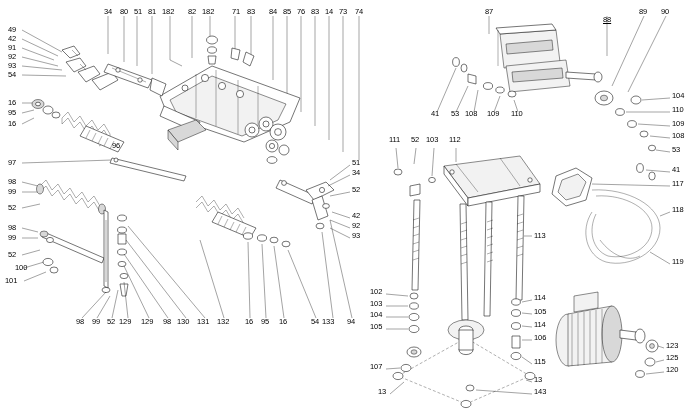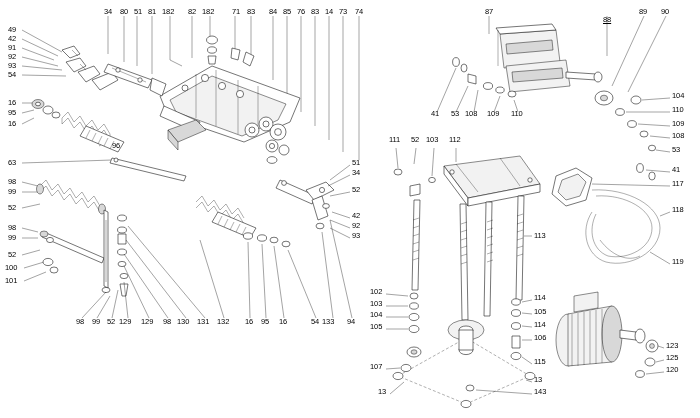--- a/index.html
+++ b/index.html
@@ -468,28 +468,28 @@
     <span class="lbl" style="left:8px;top:26px;">49</span>
     <span class="lbl" style="left:8px;top:35px;">42</span>
     <span class="lbl" style="left:8px;top:44px;">91</span>
     <span class="lbl" style="left:8px;top:53px;">92</span>
     <span class="lbl" style="left:8px;top:62px;">93</span>
     <span class="lbl" style="left:8px;top:71px;">54</span>
     <span class="lbl" style="left:8px;top:99px;">16</span>
     <span class="lbl" style="left:8px;top:109px;">95</span>
     <span class="lbl" style="left:8px;top:120px;">16</span>
     <span class="lbl" style="left:86px;top:142px;margin-left:26px;">96</span>
-    <span class="lbl" style="left:8px;top:159px;">63</span>
+    <span class="lbl" style="left:8px;top:159px;">97</span>
     <span class="lbl" style="left:8px;top:178px;">98</span>
     <span class="lbl" style="left:8px;top:188px;">99</span>
     <span class="lbl" style="left:8px;top:204px;">52</span>
     <span class="lbl" style="left:8px;top:224px;">98</span>
     <span class="lbl" style="left:8px;top:234px;">99</span>
     <span class="lbl" style="left:8px;top:251px;">52</span>
-    <span class="lbl" style="left:5px;top:264px;text-align:right;">100</span>
+    <span class="lbl" style="left:15px;top:264px;text-align:right;">100</span>
     <span class="lbl" style="left:5px;top:277px;text-align:right;">101</span>
 
     <span class="lbl" style="left:76px;top:318px;">98</span>
     <span class="lbl" style="left:92px;top:318px;">99</span>
     <span class="lbl" style="left:107px;top:318px;">52</span>
     <span class="lbl" style="left:119px;top:318px;">129</span>
     <span class="lbl" style="left:141px;top:318px;">129</span>
     <span class="lbl" style="left:163px;top:318px;">98</span>
     <span class="lbl" style="left:177px;top:318px;">130</span>
     <span class="lbl" style="left:197px;top:318px;">131</span>

